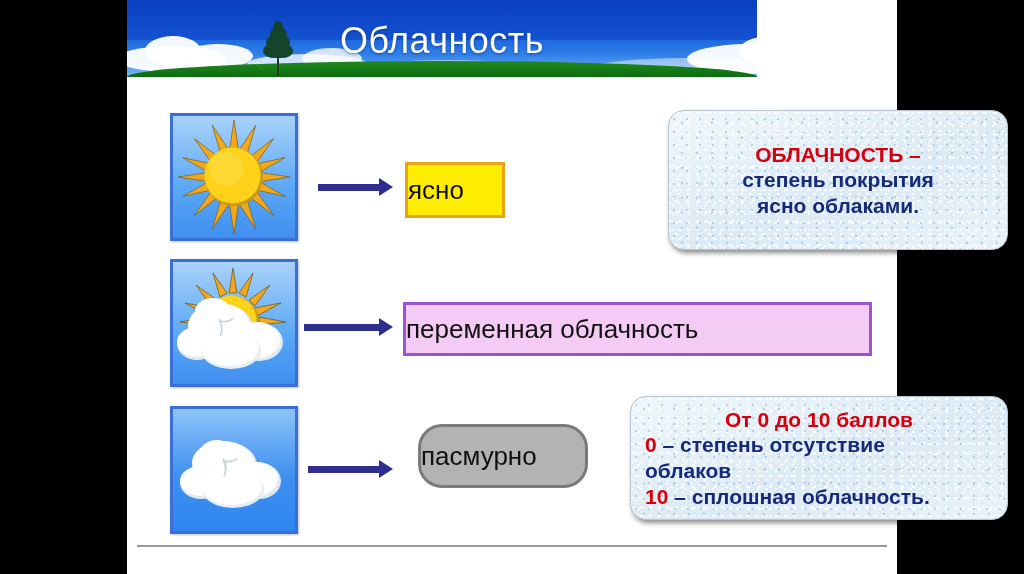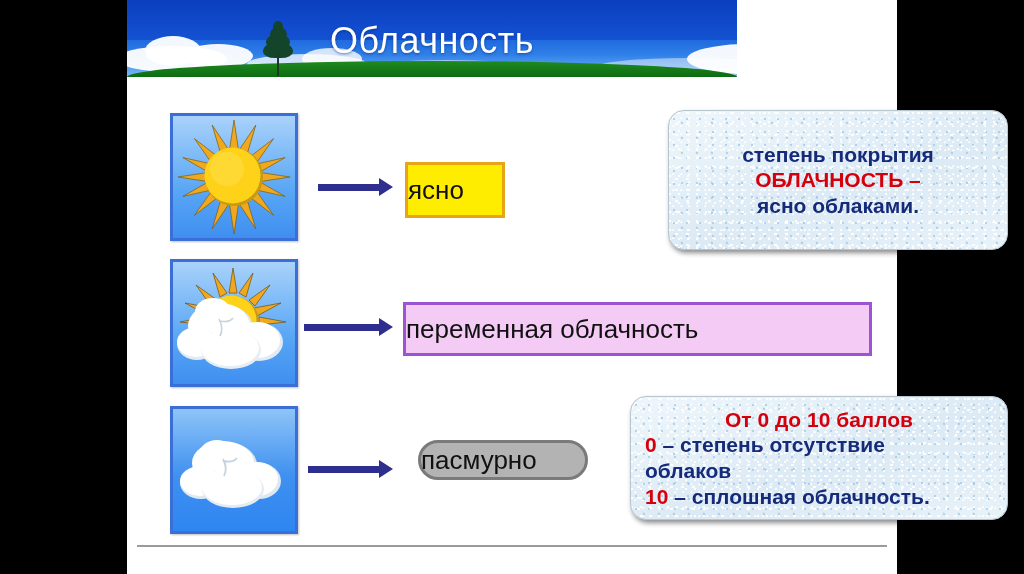--- a/index.html
+++ b/index.html
@@ -5,21 +5,21 @@
   html,body{margin:0;padding:0;background:#000;}
   body{width:1024px;height:574px;overflow:hidden;font-family:"Liberation Sans",sans-serif;}
 
   #stage{position:relative;width:1024px;height:574px;background:#000;}
 
   
   .slide-canvas{position:absolute;left:127px;top:0;width:770px;height:574px;background:#ffffff;}
 
   
   .banner{position:absolute;left:127px;top:0;width:610px;height:88px;overflow:hidden;
-          background:linear-gradient(180deg,#0b43c4 0%,#1257d8 30%,#2f7fe8 62%,#6fb2f2 84%,#bfe0fa 100%);}
+          background:linear-gradient(180deg,#0b43c4 0%,#1257d8 30%,#2f7fe8 62%,#6fb2f2 84%,#bfe0fa 100%);padding-left:20px;}
   .banner .sky-deep{position:absolute;left:0;top:0;width:100%;height:46%;
           background:linear-gradient(180deg,#0a3fbe 0%,#1452d2 100%);}
   .hill{position:absolute;left:0;bottom:11px;width:100%;height:16px;
         background:linear-gradient(180deg,#1f8b1f 0%,#0e6b12 100%);
         border-radius:50% 50% 0 0 / 16px 16px 0 0;}
   .banner .base-white{position:absolute;left:0;bottom:0;width:100%;height:11px;background:#fff;}
   .cloud-b{position:absolute;background:#ffffff;border-radius:50%;opacity:.95;}
   .banner-title{position:absolute;left:0;top:20px;width:100%;text-align:center;
         color:#ffffff;font-size:36px;font-weight:400;letter-spacing:.5px;
         text-shadow:0 1px 3px rgba(0,40,120,.55);}
@@ -179,29 +179,29 @@
       <ellipse cx="84" cy="70" rx="21" ry="17" fill="#ffffff"></ellipse>
       <ellipse cx="28" cy="74" rx="21" ry="16" fill="#dde8f0"></ellipse>
       <ellipse cx="27" cy="72" rx="20" ry="15" fill="#ffffff"></ellipse>
       <ellipse cx="60" cy="80" rx="31" ry="19" fill="#e3ecf3"></ellipse>
       <ellipse cx="59" cy="78" rx="30" ry="18" fill="#ffffff"></ellipse>
       <ellipse cx="44" cy="44" rx="17" ry="13" fill="#ffffff"></ellipse>
       <path d="M50,50 q5,10 1,17 M51,52 q9,2 13,-3" stroke="#c3d3e0" stroke-width="1.8" fill="none"></path>
     </svg>
   </div>
   <div class="arrow" style="left:308px;top:466px;width:72px;"></div>
-  <div class="label overcast" style="left:418px;top:440px;width:170px;height:40px;border-radius:24px;">
+  <div class="label overcast" style="left:418px;top:424px;width:170px;height:64px;border-radius:24px;">
     <span>пасмурно</span>
   </div>
 
   <div class="divider"></div>
 
   <div class="callout" style="left:668px;top:110px;width:340px;height:140px;">
+    <div class="c-line center c-red">ОБЛАЧНОСТЬ –</div>
     <div class="c-line center">степень покрытия</div>
-    <div class="c-line center c-red">ОБЛАЧНОСТЬ –</div>
     <div class="c-line center">ясно облаками.</div>
   </div>
 
   <div class="callout" style="left:630px;top:396px;width:378px;height:124px;">
     <div class="c-line center c-red">От 0 до 10 баллов</div>
     <div class="c-line">
       <span class="c-red">0</span><span> – степень отсутствие</span>
     </div>
     <div class="c-line">облаков</div>
     <div class="c-line">

